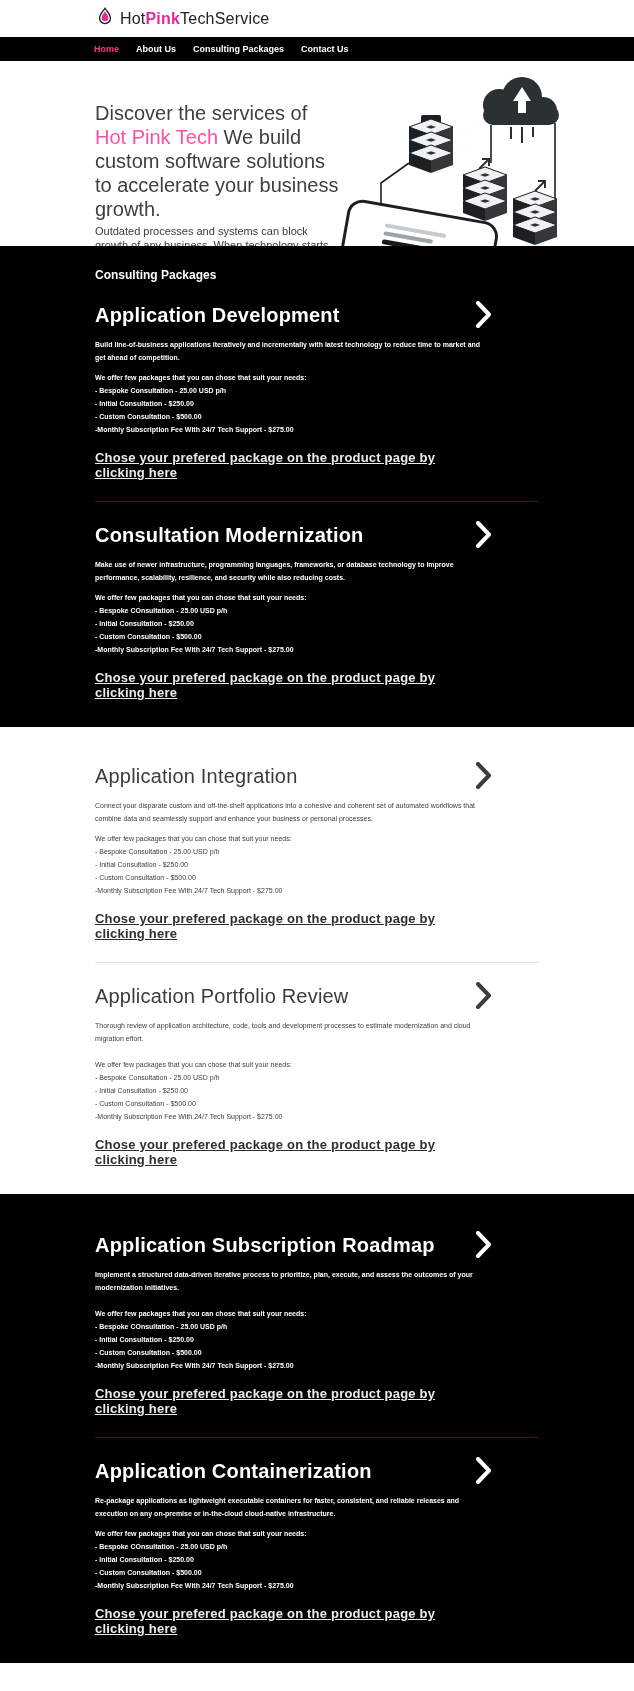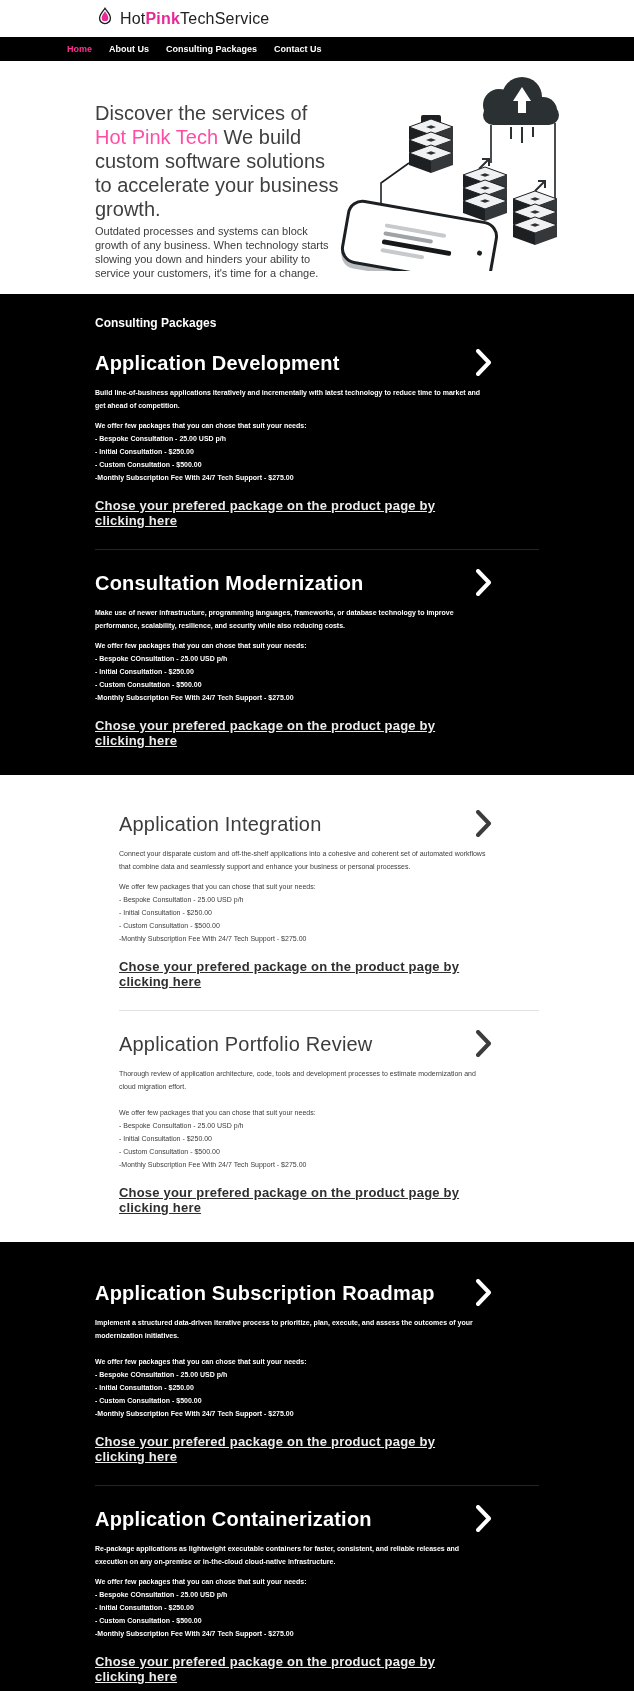--- a/index.html
+++ b/index.html
@@ -9,34 +9,34 @@
     font-family:"Liberation Sans", sans-serif;
     background:#ffffff;
     color:#3c3c3c;
   }
   
   .top-header { height:37px; display:flex; align-items:center; padding-left:95px; background:#fff; }
   .logo { display:flex; align-items:center; gap:5px; }
   .logo-text { font-size:16px; color:#222; letter-spacing:.2px; font-weight:500; }
   .logo-text .pink { color:#e62996; font-weight:700; }
   
-  .navbar { background:#000; height:24px; display:flex; align-items:center; gap:17px; padding-left:67px; }
+  .navbar { background:#000; height:24px; display:flex; align-items:center; gap:17px; padding-left:94px; }
   .nav-link { color:#fff; font-size:9px; font-weight:700; text-decoration:none; }
   .nav-link.active { color:#ff2f92; }
   
-  .hero { position:relative; height:233px; background:#fff; overflow:hidden;border-radius:10px; }
+  .hero { position:relative; height:185px; background:#fff; overflow:hidden;border-radius:10px; }
   .hero-text { position:absolute; left:95px; top:40px; width:248px; }
   .hero-h1 { font-size:20px; line-height:24px; font-weight:400; color:#3f3f3f; margin:0; }
   .hero-h1 .hl { color:#ff4da6; }
   .hero-p { font-size:11px; line-height:14px; color:#3b3b3b; margin-top:3px; }
   .hero-art { position:absolute; right:62px; top:10px; width:232px; height:200px; }
   
   .band { padding:20px 146px 26px 95px; position:relative; }
   .band-dark { background:#000; color:#fff; }
-  .band-light { background:#fff; color:#3c3c3c;margin-left:24px; }
+  .band-light { background:#fff; color:#3c3c3c; }
   .cp-heading { font-size:12px; font-weight:700; margin:0; padding-top:2px; }
   .section { }
   .sec-head { position:relative; margin-top:22px; }
   .sec-title { font-size:20px; margin:0; font-weight:700; letter-spacing:.2px; }
   .band-light .sec-title { font-weight:400; }
   .chev { position:absolute; right:-4px; top:-3px; color:inherit; cursor:pointer; }
   .desc { font-size:7px; line-height:13px; margin:11px 0 0 0; }
   .intro { font-size:7px; margin:10px 0 0 0; }
   .band-dark .desc, .band-dark .intro, .band-dark .pkgs li { font-weight:700; }
   .pkgs { list-style:none; margin:3px 0 0 0; padding:0; font-size:7px; line-height:13px; }

